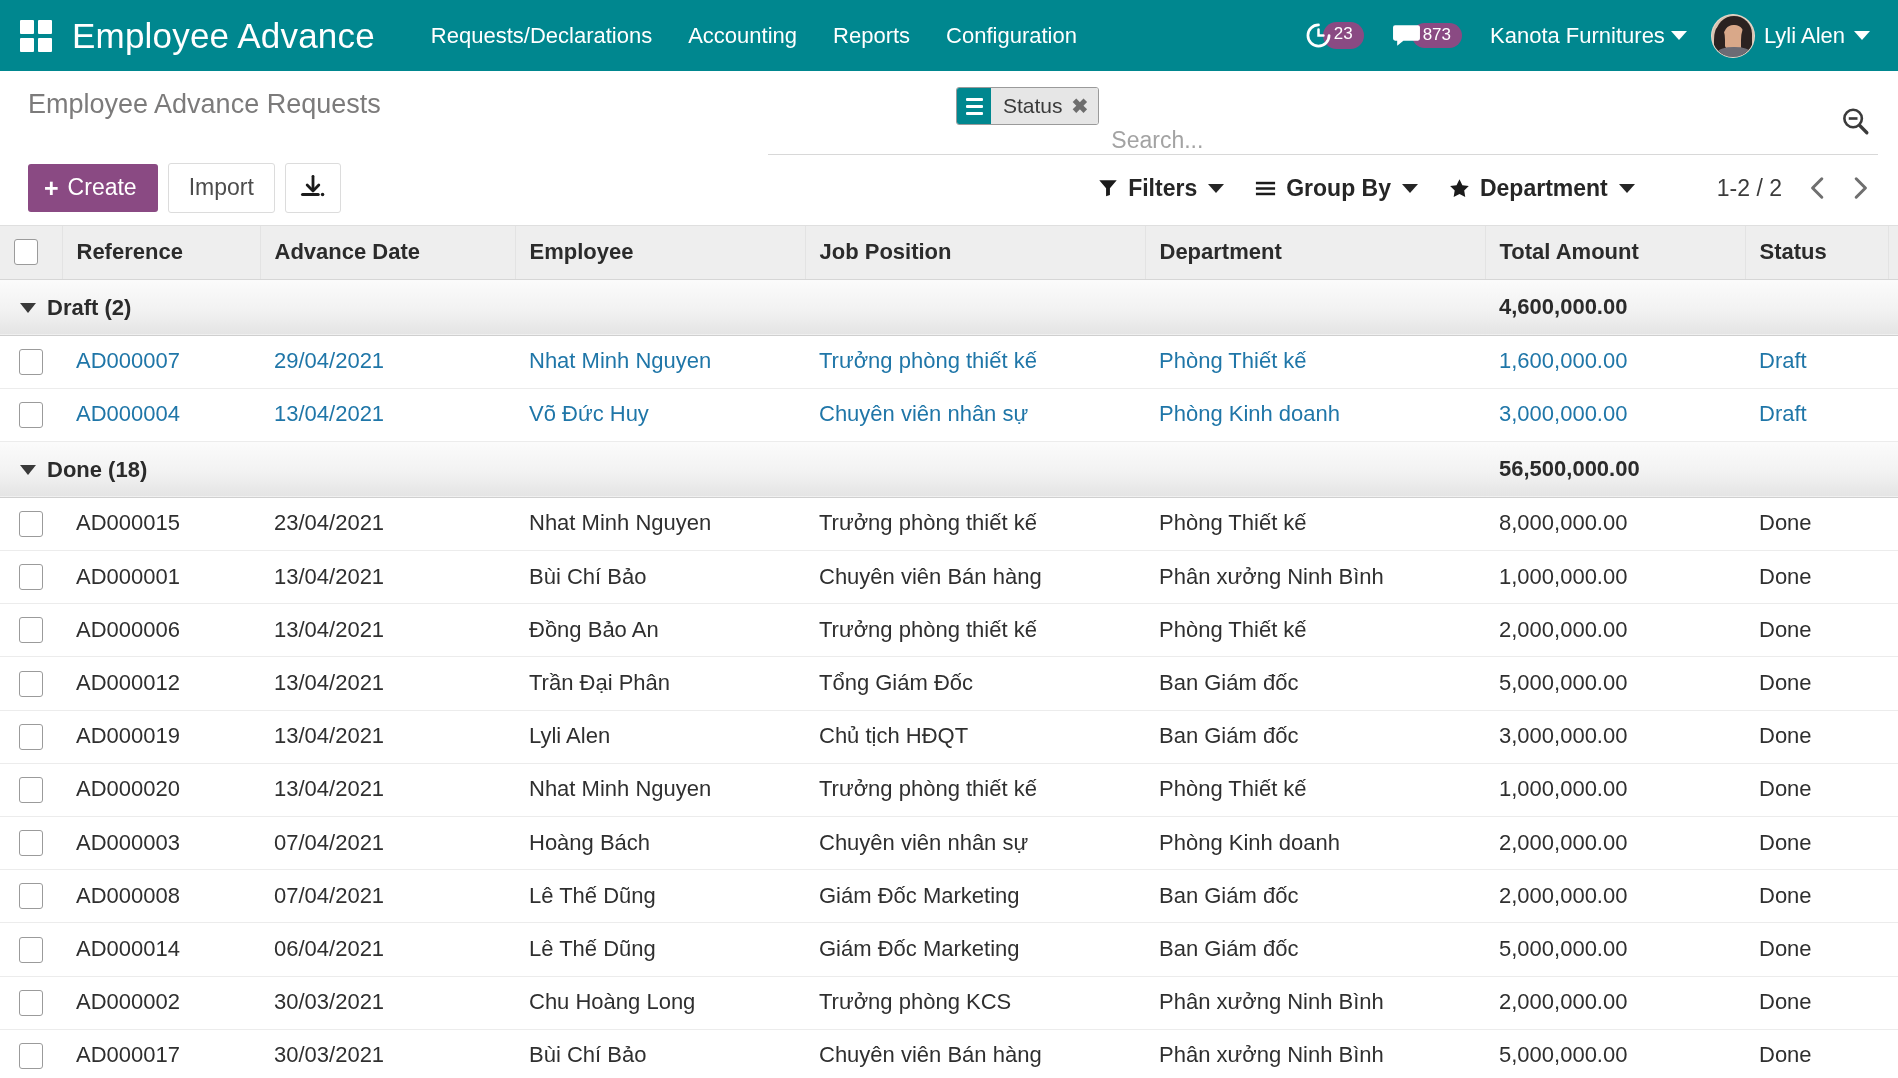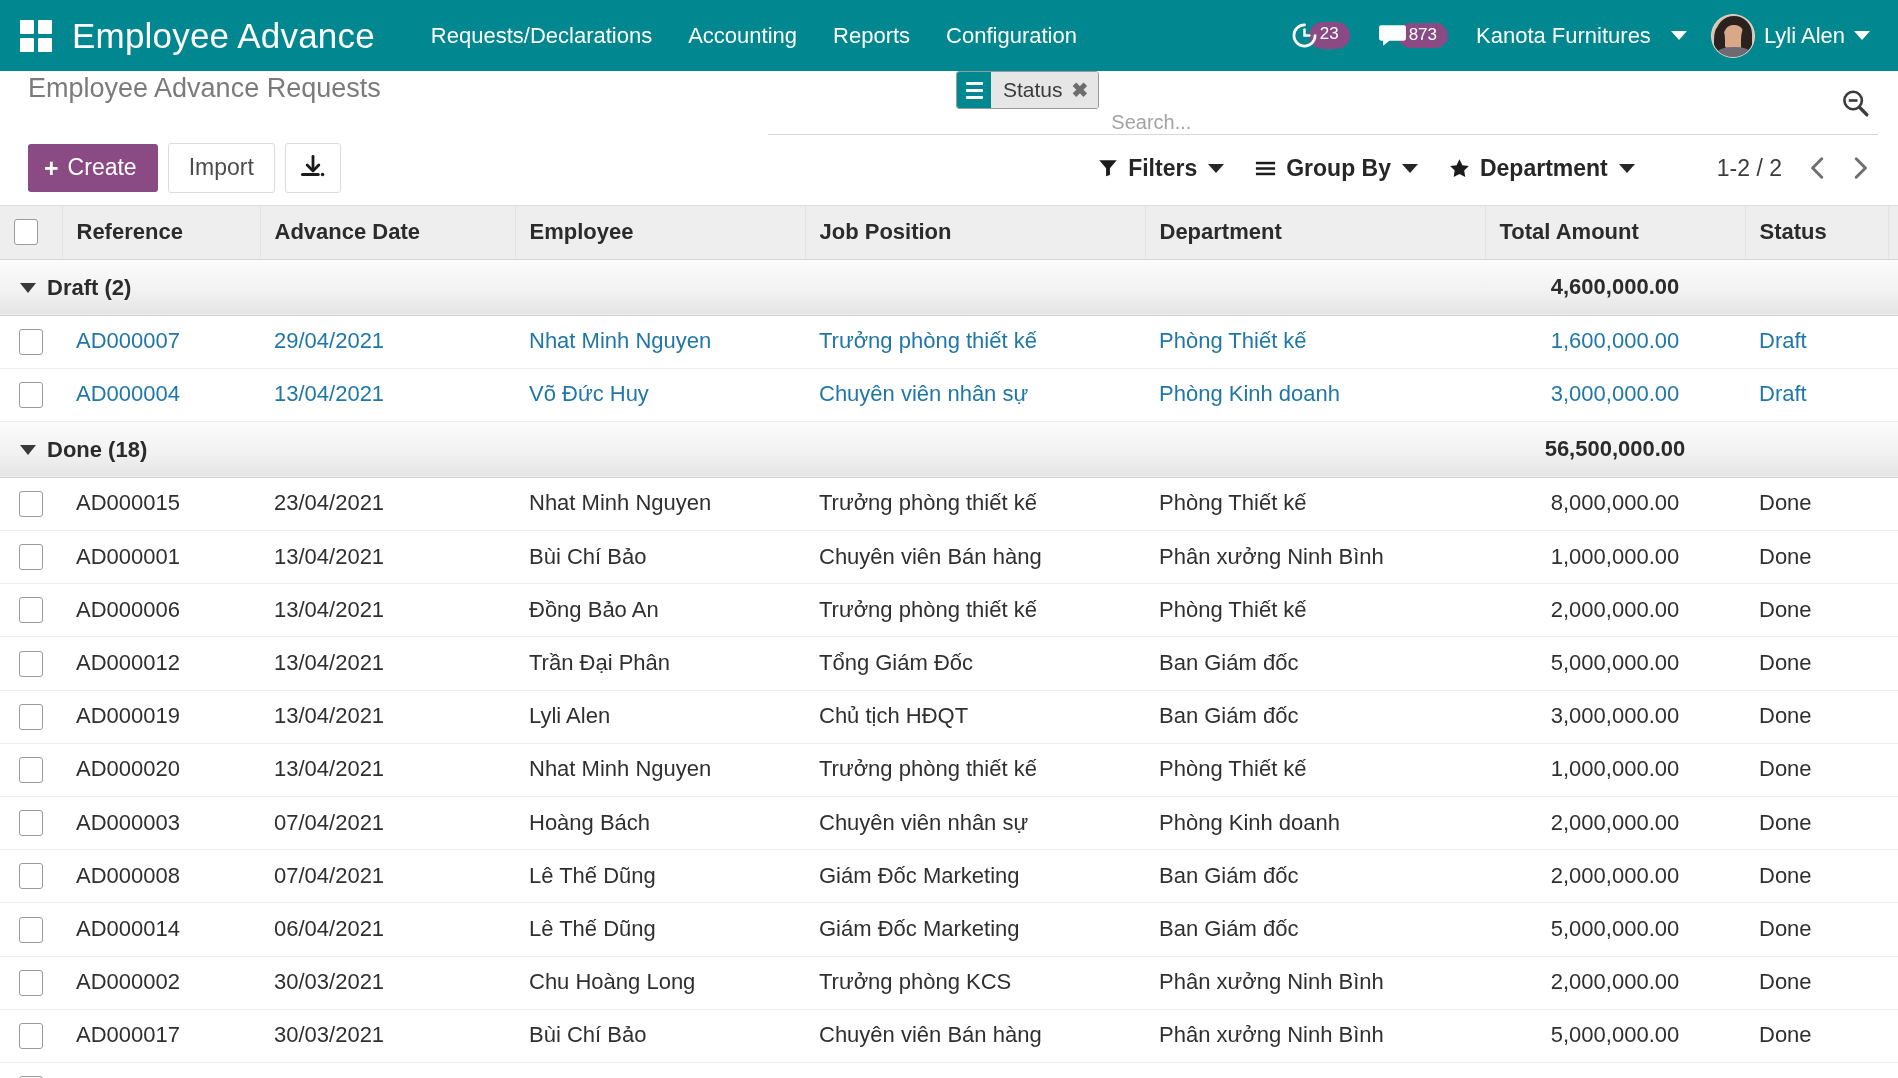--- a/index.html
+++ b/index.html
@@ -63,21 +63,21 @@
     padding: 3px 11px 4px 11px;
     line-height: 1;
     margin-left: -9px;
     z-index: 2;
     font-weight: 400;
   }
   .clock-ico { width: 27px; height: 27px; position: relative; z-index: 3; }
   .chat-ico  { width: 29px; height: 25px; position: relative; z-index: 3; }
   .company-sel {
     font-size: 22px; color: #fff; display: flex; align-items: center;
-    gap: 20px; padding: 8px 14px; cursor: pointer; white-space: nowrap;
+    gap: 6px; padding: 8px 14px; cursor: pointer; white-space: nowrap;
   }
   .user-menu {
     font-size: 22px; color: #fff; display: flex; align-items: center;
     gap: 9px; padding: 4px 6px 4px 10px; cursor: pointer; white-space: nowrap;
   }
   .avatar {
     width: 44px; height: 44px; border-radius: 50%;
     overflow: hidden; flex: none;
     background: #d9c3b0;
     position: relative;
@@ -98,21 +98,21 @@
 
   
   .control-panel {
     background: #ffffff;
     border-bottom: 1px solid #dfdfdf;
     padding: 0;
   }
   .cp-row1 {
     display: flex;
     align-items: flex-start;
-    padding: 0 20px 0 28px;
+    padding: 16px 20px 0 28px;
     min-height: 52px;
   }
   .page-title {
     font-size: 27px;
     color: #7c7b7b;
     font-weight: 400;
     white-space: nowrap;
     padding-top: 2px;
   }
   .searchview {
@@ -145,21 +145,21 @@
   .facet-body {
     background: #e6e6e6;
     display: flex; align-items: center; gap: 9px;
     padding: 0 10px 0 12px;
     font-size: 21px;
     color: #3a3a3a;
   }
   .facet-x { color: #6d6d6d; font-size: 20px; font-weight: bold; cursor: pointer; }
   .search-input {
     border: none; outline: none; background: transparent;
-    font-size: 20px; color: #9b9b9b;
+    font-size: 23px; color: #9b9b9b;
     font-family: "Liberation Sans", sans-serif;
     flex: 1;
     padding: 0 10px;
     margin-left: 2px;
     margin-top: 40px;
   }
   .search-input::placeholder { color: #a3a3a3; }
   .search-toggle {
     display:flex; align-items:center; justify-content:center;
     width: 46px; cursor: pointer;
@@ -252,21 +252,21 @@
     height: 53px;
     white-space: nowrap;
     cursor: pointer;
   }
   th.c-check, td.c-check { width: 62px; text-align: center; padding-left: 0; padding-right: 0; }
   th.c-ref,   td.c-ref   { width: 198px; }
   th.c-date,  td.c-date  { width: 255px; }
   th.c-emp,   td.c-emp   { width: 290px; }
   th.c-job,   td.c-job   { width: 340px; }
   th.c-dept,  td.c-dept  { width: 340px; }
-  th.c-amt,   td.c-amt   { width: 260px; text-align: center; }
+  th.c-amt,   td.c-amt   { width: 260px; text-align: left; }
   th.c-stat,  td.c-stat  { width: 143px; }
   th.c-end,   td.c-end   { width: 10px; border-right: none; }
 
   .ck {
     display: inline-block;
     width: 24px; height: 26px;
     border: 1px solid #9b9b9b;
     border-radius: 3px;
     background: #fff;
     vertical-align: middle;

